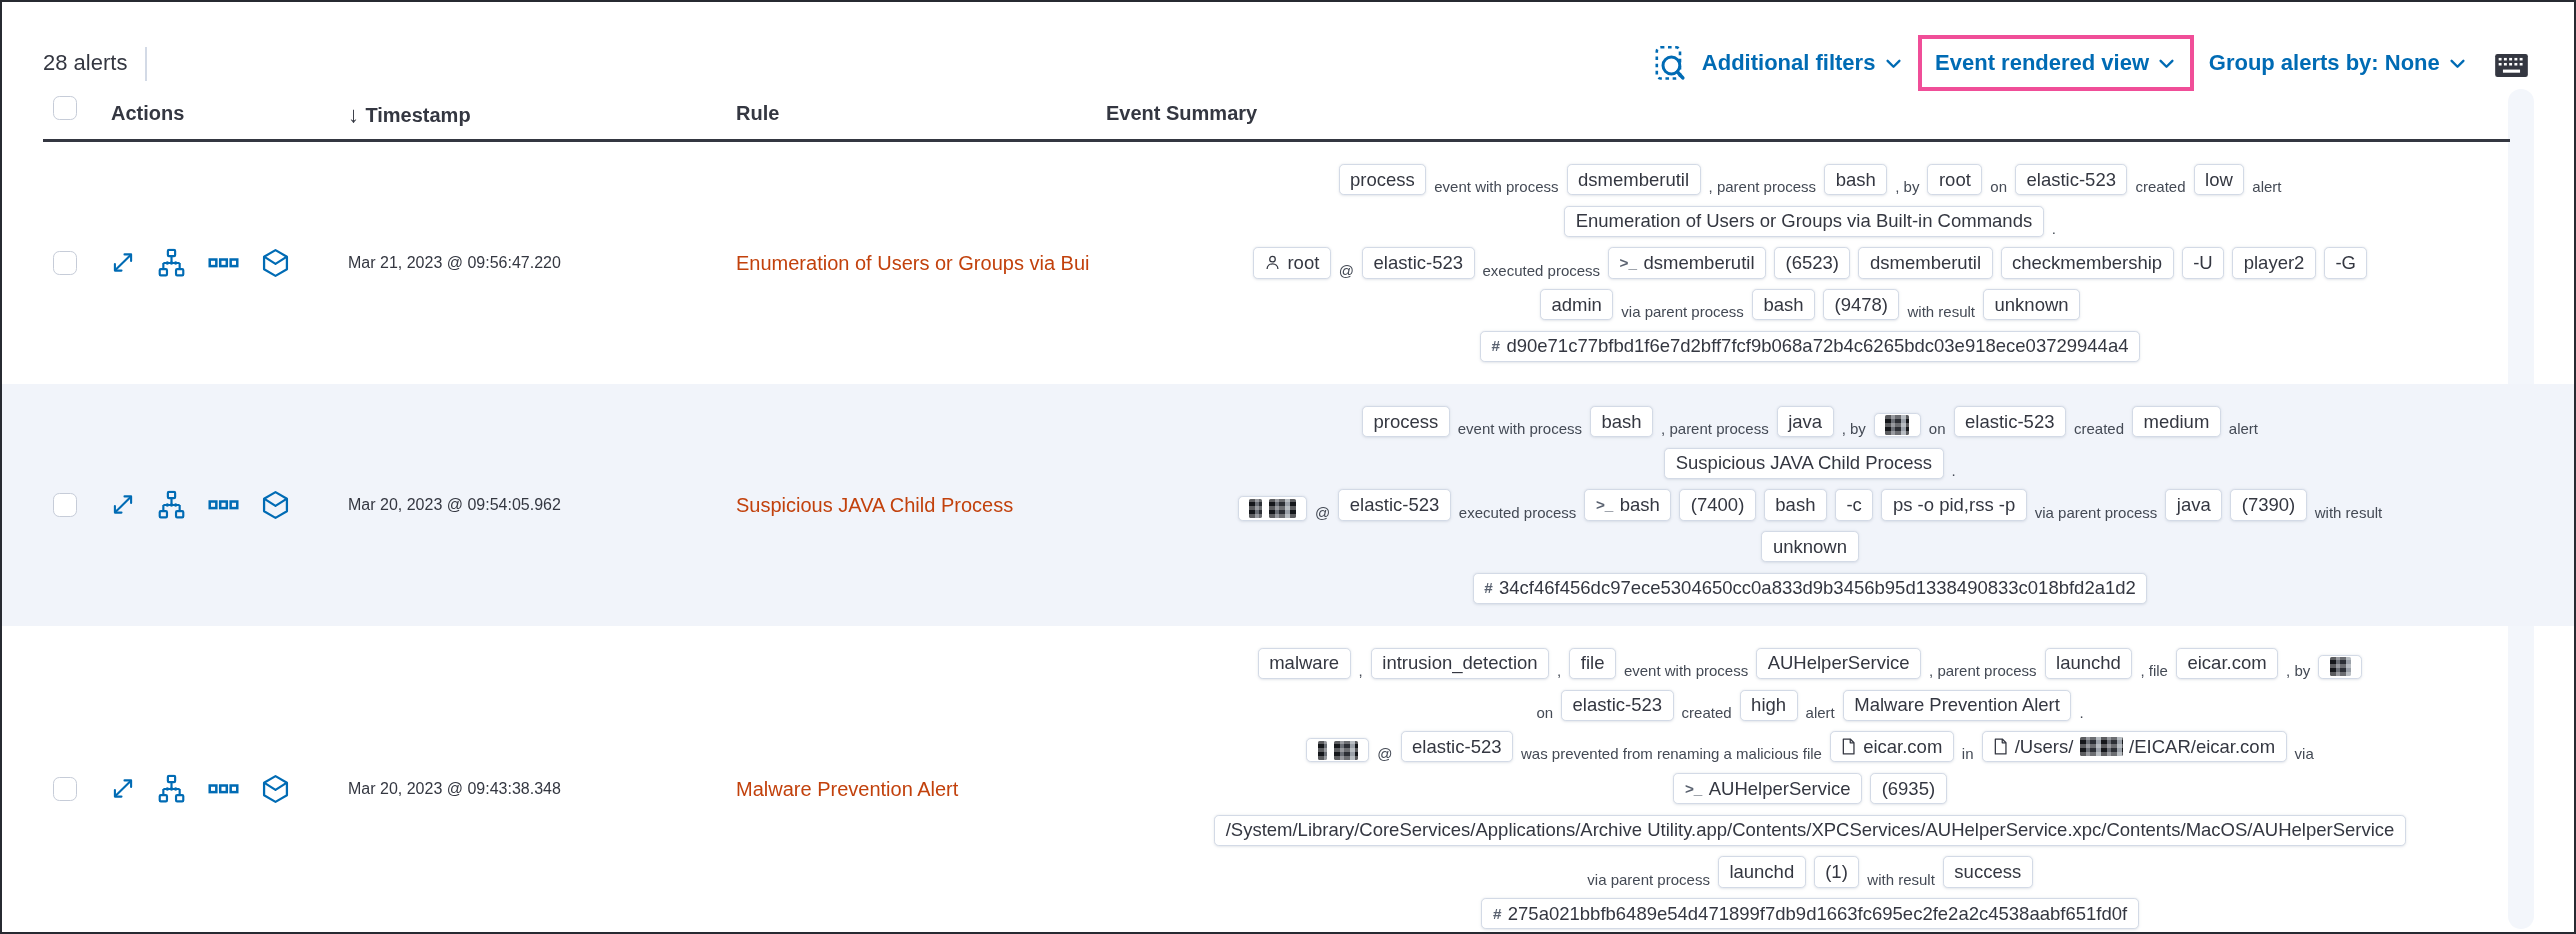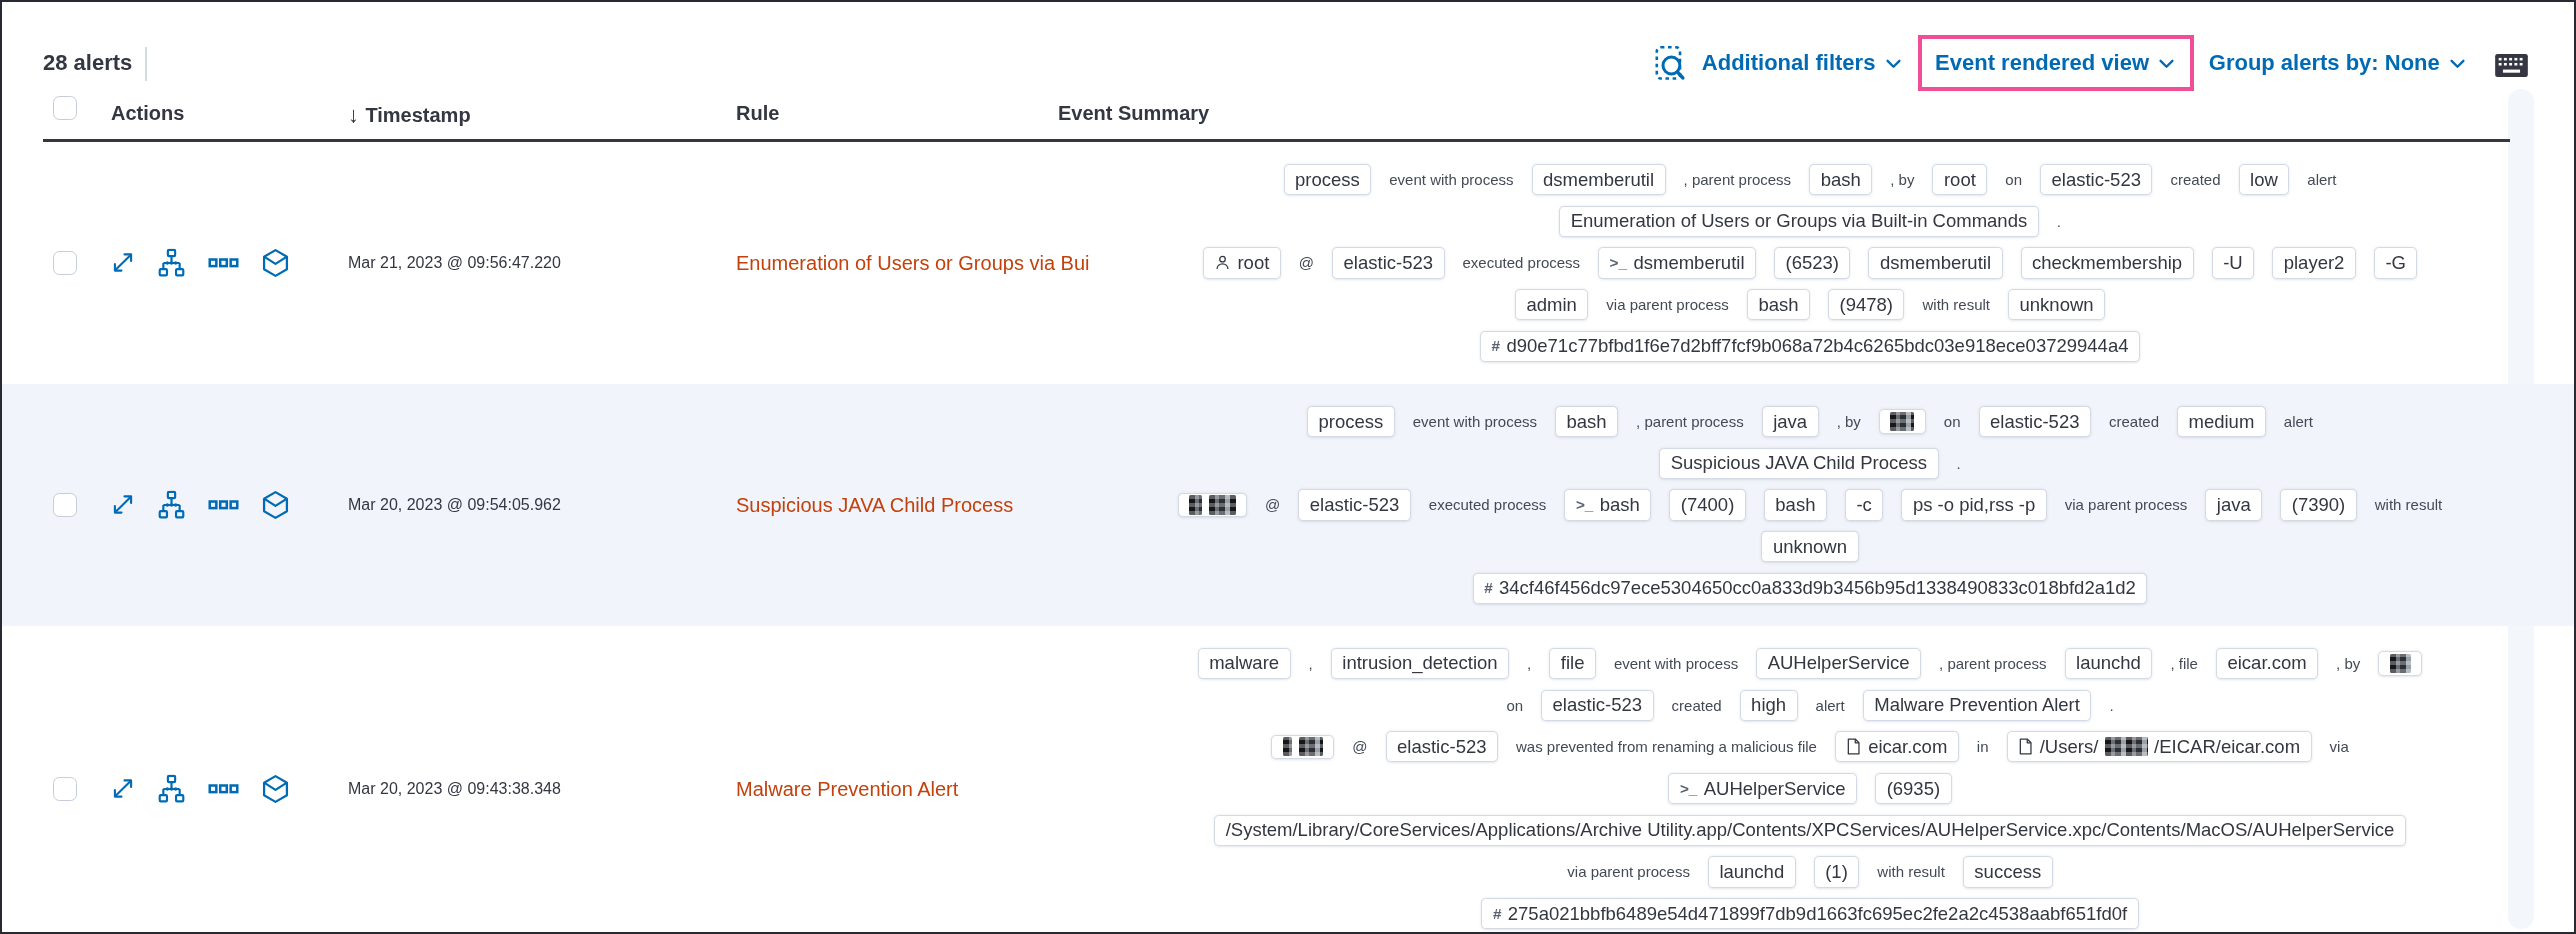--- a/index.html
+++ b/index.html
@@ -2,47 +2,47 @@
 <html style="font-size:13px"><head>
 <meta charset="utf-8">
 <style>
   html,body{margin:0;padding:0}
   body{
     width:2576px;height:934px;position:relative;background:#fff;
     font-family:"Liberation Sans","DejaVu Sans",sans-serif;color:#343741;
     box-sizing:border-box;border:2.4px solid #272a31;overflow:hidden;
   }
   
-  .alert-count{position:absolute;left:41px;top:48px;font-size:22px;font-weight:700;color:#343741}
+  .alert-count{position:absolute;left:41px;top:48px;font-size:22px;font-weight:400;color:#343741}
   .vdiv{position:absolute;left:143px;top:45px;width:1.6px;height:34px;background:#d3dae6}
   .controls{position:absolute;top:22.6px;right:106px;height:77px;display:flex;align-items:center;gap:14.5px}
   .link{display:inline-flex;align-items:center;gap:7.2px;color:#006bb4;font-size:22px;font-weight:700;cursor:pointer;white-space:nowrap}
   .highlight-box{border:4.8px solid #f04e98;padding:11px 13px;display:inline-flex;background:transparent}
   .kbd{position:absolute;right:45px;top:50px;line-height:0}
   .scroll-strip{position:absolute;right:40px;top:87px;bottom:3.2px;width:26px;background:#f3f6fb;border-radius:13px}
   
   .thead{position:absolute;top:81px;left:0;right:0;height:60px}
   .th{position:absolute;top:19.3px;font-size:20px;font-weight:700;color:#343741;display:inline-flex;align-items:center;gap:6.4px}
-  .th-actions{left:109px}.th-ts{left:346px}.th-rule{left:734px}.th-summary{left:1056px}
+  .th-actions{left:109px}.th-ts{left:346px}.th-rule{left:734px}.th-summary{left:1104px}
   .sort-arrow{font-size:22px;font-weight:400;color:#343741}
   .thead-line{position:absolute;left:41px;right:64px;top:56px;height:3.2px;background:#343741}
   .cb{display:inline-block;width:24px;height:24px;border:1.6px solid #c6ccd8;border-radius:6.4px;background:#fff;box-sizing:border-box}
   .thead .cb{position:absolute;left:51px;top:13px}
   
   #rows{position:absolute;top:140px;left:0;right:0}
   .row{position:relative;padding:22px 0}
   .row.stripe{background:#f1f4fa}
   .cellv{position:absolute;top:50%;transform:translateY(-50%)}
   .cell-cb{left:51px}
   .cell-actions{left:109px;display:flex;align-items:center;gap:22px}
   .cell-actions .aicon{line-height:0;cursor:pointer}
   .cell-ts{left:346px;width:379px;font-size:16px;color:#343741}
   .cell-rule{left:734px;width:367px;font-size:20px;color:#c2410c}
   .summary{margin-left:1104px;width:1408px;display:flex;flex-direction:column;gap:10.5px;align-items:center}
-  .sline{display:flex;align-items:center;justify-content:center;gap:18px;white-space:nowrap;min-height:31px}
+  .sline{display:flex;align-items:flex-end;justify-content:center;gap:8px;white-space:nowrap;min-height:31px}
   .badge{display:inline-flex;align-items:center;gap:6.4px;background:#fff;border:0.8px solid #d3dae6;border-radius:4.8px;
          padding:1.6px 10.5px;font-size:18.5px;line-height:26px;color:#343741;font-weight:500;
          box-shadow:0 0.8px 2.4px rgba(152,162,179,.28);cursor:pointer}
   .conn{font-size:15px;color:#444a55}
   .pre{color:#5a6270;font-weight:700;font-size:15.3px}
   .redact{display:inline-block;height:19.3px;border-radius:1.6px;vertical-align:middle;
     background:
       repeating-linear-gradient(0deg,rgba(255,255,255,.3) 0 4px,rgba(0,0,0,0) 4px 8px),
       repeating-linear-gradient(90deg,#15171b 0 5.6px,#6b6f76 5.6px 10.5px,#2c2f35 10.5px 16px,#9aa0a8 16px 21px)}
   svg{display:block}

